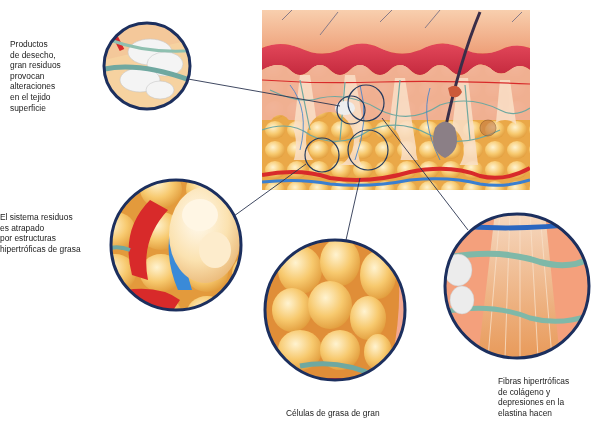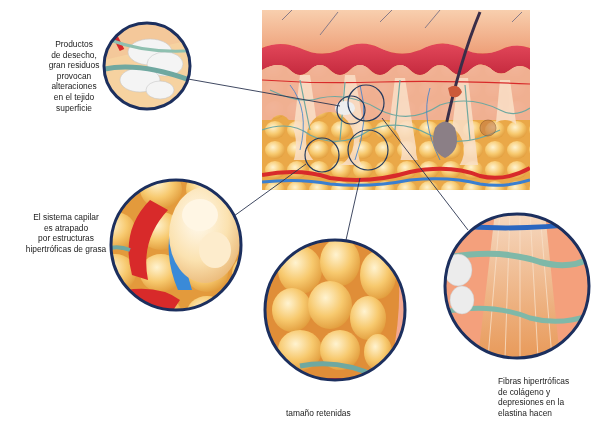--- a/index.html
+++ b/index.html
@@ -1,18 +1,18 @@
 <!DOCTYPE html>
 <html><head>
 <meta charset="utf-8">
 <style>
   html, body { margin:0; padding:0; background:#ffffff; }
   body { width:600px; height:435px; position:relative; overflow:hidden; font-family:"Liberation Sans", sans-serif; }
   .label { position:absolute; font-size:8.4px; line-height:10.6px; color:#222; }
-  .label.right { text-align:center;margin-left:20px; }
+  .label.right { text-align:left; }
   .label.left { text-align:left; }
   .label span { display:block; }
   svg.art { position:absolute; left:0; top:0; }
 </style>
 </head>
 <body>
 
 <svg class="art" width="600" height="435" viewBox="0 0 600 435">
   <defs>
     <radialGradient id="fatG" cx="40%" cy="35%" r="70%">
@@ -211,28 +211,28 @@
   <span>Productos</span>
   <span>de desecho,</span>
   <span>gran residuos</span>
   <span>provocan</span>
   <span>alteraciones</span>
   <span>en el tejido</span>
   <span>superficie</span>
 </div>
 
 <div class="label right" style="left:0px; top:212px; width:92px;">
-  <span>El sistema capilar</span>
+  <span>El sistema residuos</span>
   <span>es atrapado</span>
   <span>por estructuras</span>
   <span>hipertróficas de grasa</span>
 </div>
 
 <div class="label left" style="left:286px; top:408px; width:120px;">
-  <span>tamaño retenidas</span>
+  <span>Células de grasa de gran</span>
 </div>
 
 <div class="label left" style="left:498px; top:376px; width:118px;">
   <span>Fibras hipertróficas</span>
   <span>de colágeno y</span>
   <span>depresiones en la</span>
   <span>elastina hacen</span>
 </div>
 
 </body></html>

